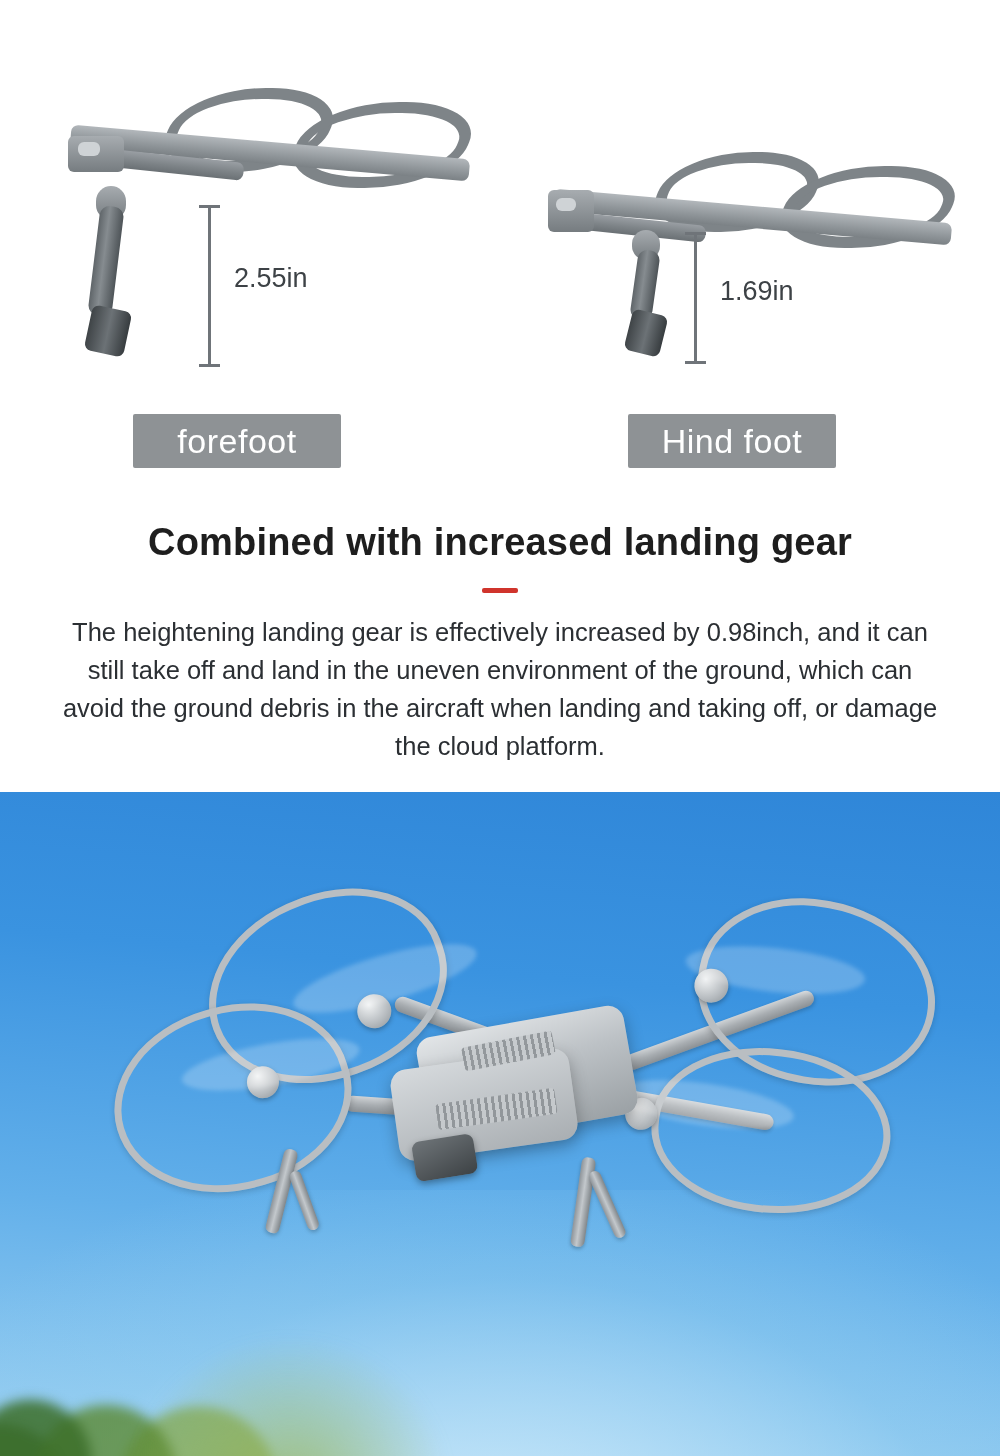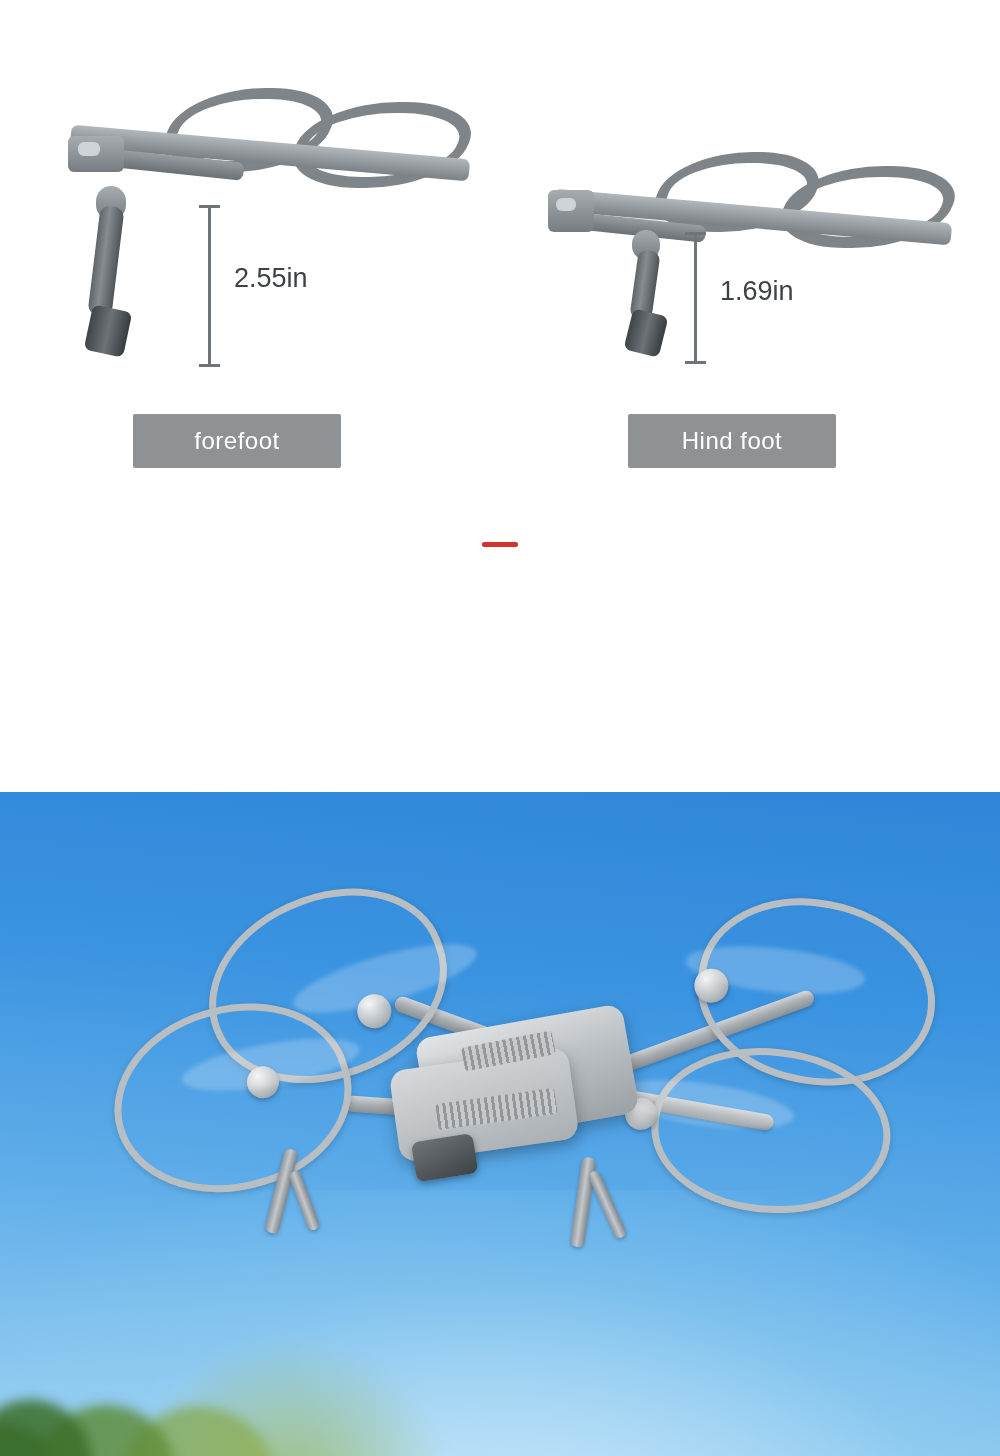--- a/index.html
+++ b/index.html
@@ -92,21 +92,21 @@
     color: #3d4246;
     white-space: nowrap;
     font-family: "Liberation Sans", sans-serif;
   }
 
   
   .chip {
     position: absolute;
     background: #8e9295;
     color: #ffffff;
-    font-size: 24px;
+    font-size: 34px;
     letter-spacing: 0.5px;
     display: flex;
     align-items: center;
     justify-content: center;
     height: 54px;
     width: 208px;
     border-radius: 2px;
   }
   #chip-forefoot { left: 133px; top: 414px; }
   #chip-hindfoot { left: 628px; top: 414px; text-align: right; }
@@ -294,21 +294,23 @@
 
     <div class="chip" id="chip-forefoot">
       <span>forefoot</span>
     </div>
     <div class="chip" id="chip-hindfoot">
       <span>Hind foot</span>
     </div>
   </div>
 
   <div class="headline-block">
+    <h2 class="headline">Combined with increased landing gear</h2>
     <div class="rule"></div>
+    <p class="body-copy">The heightening landing gear is effectively increased by 0.98inch, and it can still take off and land in the uneven environment of the ground, which can avoid the ground debris in the aircraft when landing and taking off, or damage the cloud platform.</p>
   </div>
 
   <div class="photo">
     <div class="sky-glow"></div>
     <div class="foliage"></div>
     <div class="foliage-2"></div>
 
     <div class="drone">
 
       <div class="d-arm" style="left:300px; top:120px; width:200px; height:16px; transform: rotate(24deg);"></div>

